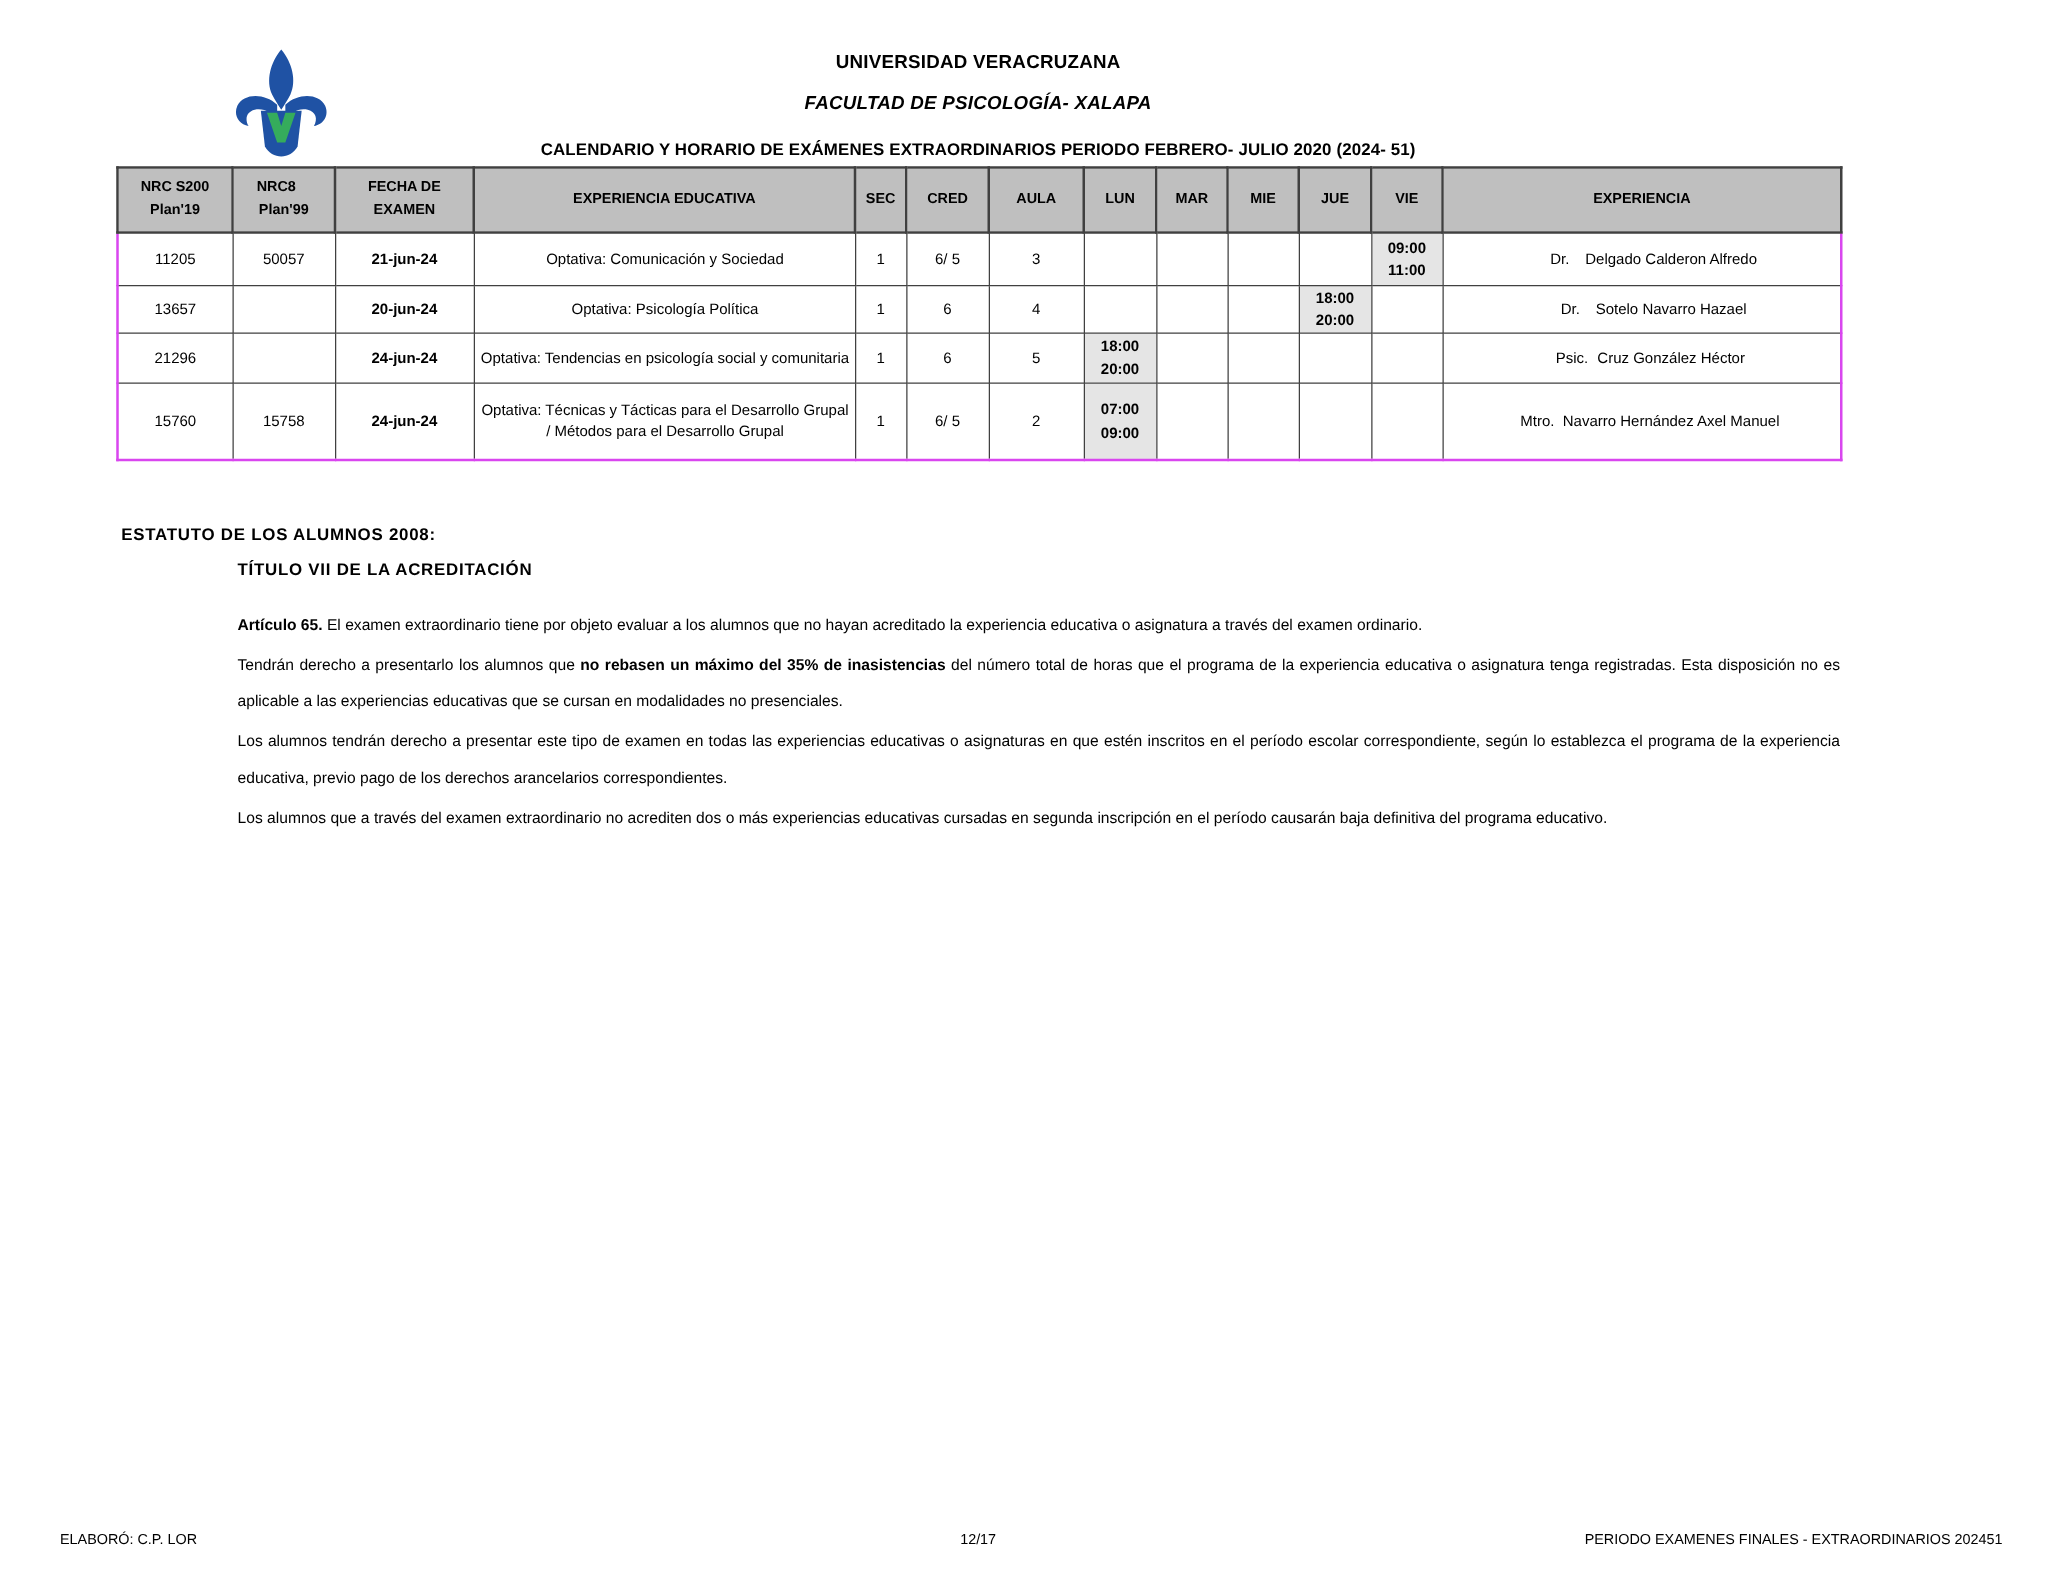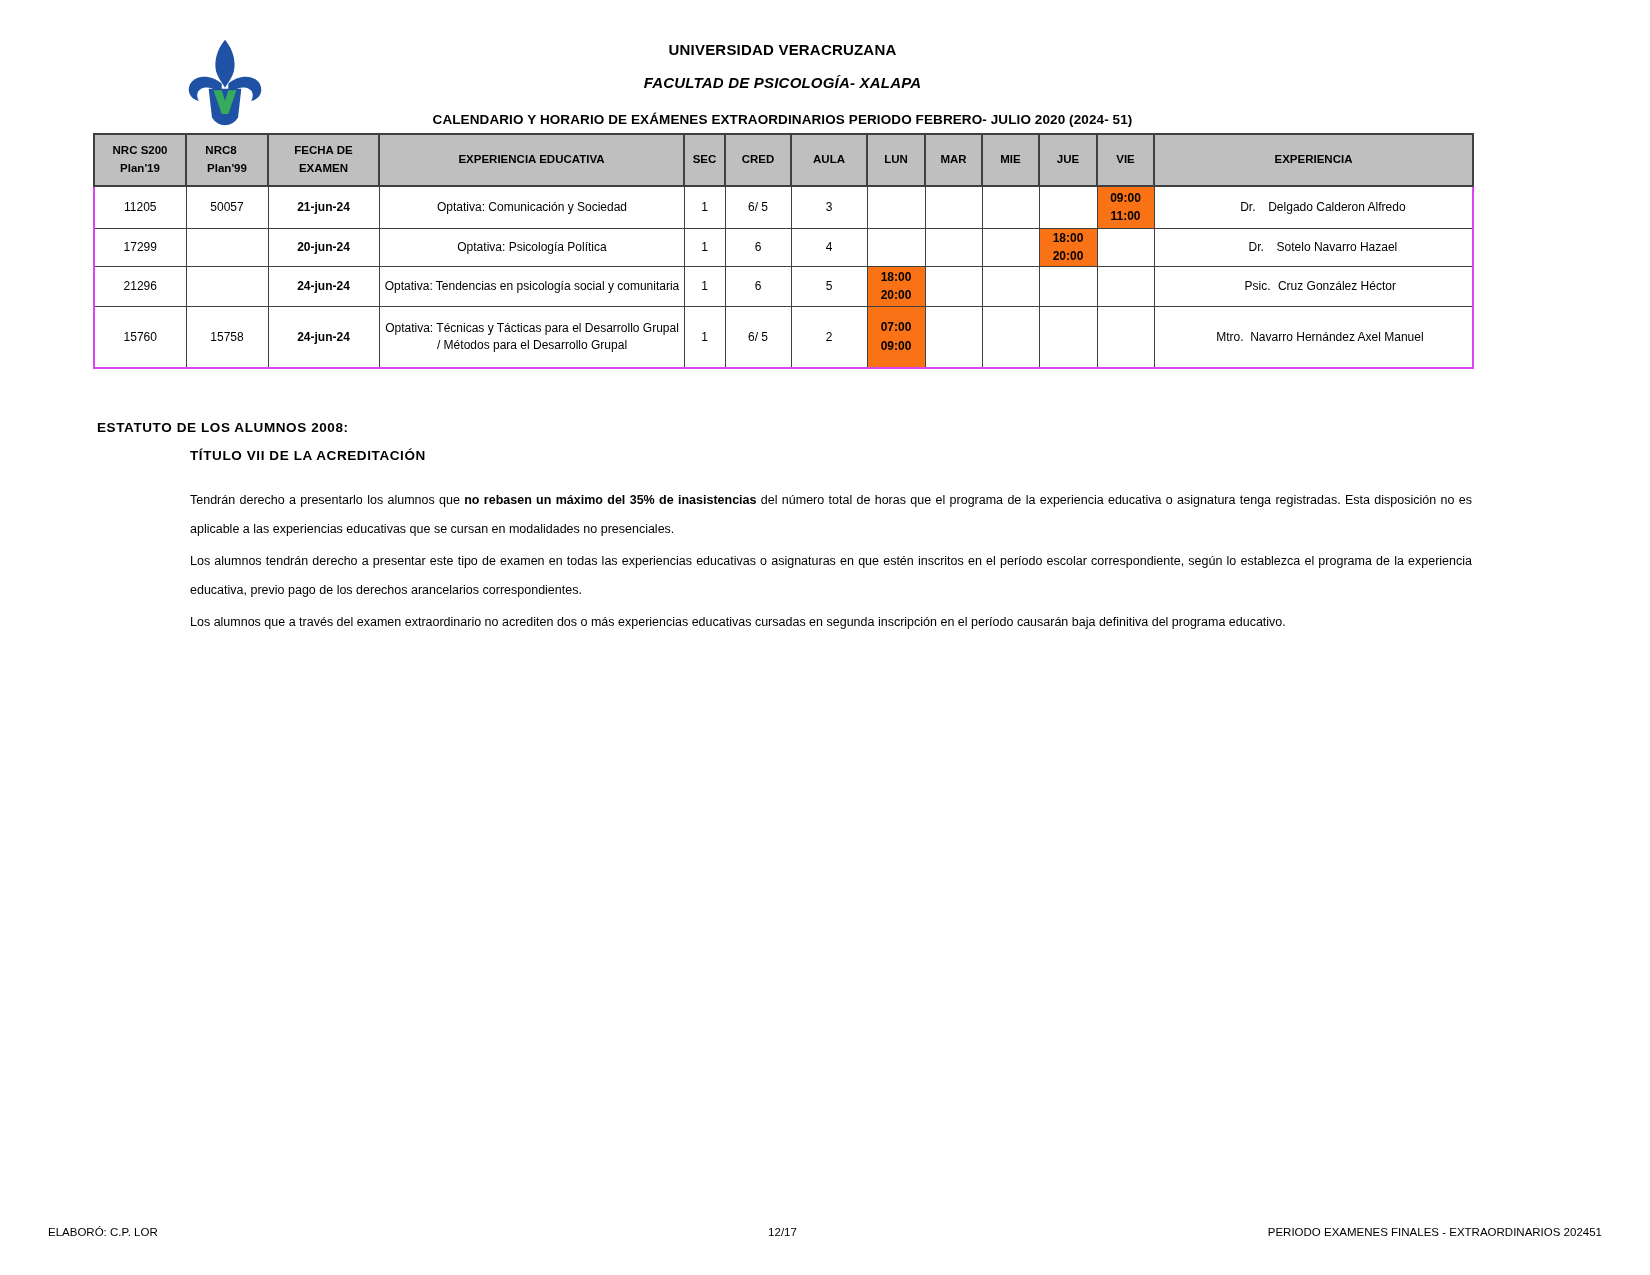--- a/index.html
+++ b/index.html
@@ -28,21 +28,21 @@
     border:1px solid #404040; overflow:hidden;
     font-size:12px; vertical-align:middle; text-align:center;
   }
   table.exam th {
     background:#BFBFBF; font-weight:bold; font-size:11.5px;
     border:2px solid #404040; line-height:1.55; padding:2px;
   }
   td.exp { text-align:left; padding:2px 4px 2px 5px; font-size:12.5px; line-height:1.4; }
   td.bold, .hl { font-weight:bold; }
   td.day { font-size:12px; }
-  td.day.hl { background:#f97316; line-height:1.55; }
+  td.day.hl { background:#e5e5e5; line-height:1.55; }
   td.cat { text-align:left; padding-left:10px; font-size:12.5px; }
   td.cat .cat-t { display:inline-block; min-width:34px; }
   th .gap { display:inline-block; width:12px; }
 
   
   .estatuto { position:absolute; left:97px; top:414px; width:1377px; }
   .est-h { font-weight:bold; font-size:13.5px; letter-spacing:.6px; line-height:28px; }
   .ind1 { padding-left:93px; }
   .ind2 { padding-left:180px; }
   .est-body { margin-top:16px; }
@@ -129,21 +129,21 @@
         <div>09:00</div>
         <div>11:00</div>
       </td>
       <td class="cat">
         <span class="cat-t">Dr.</span>
         <span>Delgado Calderon Alfredo</span>
       </td>
     </tr>
 
     <tr style="height:38px">
-      <td>17299</td>
+      <td>13657</td>
       <td></td>
       <td class="bold">20-jun-24</td>
       <td class="exp">Optativa: Psicología Política</td>
       <td>1</td>
       <td>6</td>
       <td>4</td>
       <td class="day"></td>
       <td class="day"></td>
       <td class="day"></td>
       <td class="day hl">
@@ -201,20 +201,21 @@
       </td>
     </tr>
   </tbody>
     </table>
 
   <div class="estatuto">
     <div class="est-h">ESTATUTO DE LOS ALUMNOS 2008:</div>
     <div class="est-h ind1">TÍTULO VII DE LA ACREDITACIÓN</div>
 
     <div class="est-body">
+      <p><b>Artículo 65.</b><span> El examen extraordinario tiene por objeto evaluar a los alumnos que no hayan acreditado la experiencia educativa o asignatura a través del examen ordinario.</span></p>
       <p><span>Tendrán derecho a presentarlo los alumnos que </span><b>no rebasen un máximo del 35% de inasistencias</b><span> del número total de horas que el programa de la experiencia educativa o asignatura tenga registradas. Esta disposición no es aplicable a las experiencias educativas que se cursan en modalidades no presenciales.</span></p>
       <p>Los alumnos tendrán derecho a presentar este tipo de examen en todas las experiencias educativas o asignaturas en que estén inscritos en el período escolar correspondiente, según lo establezca el programa de la experiencia educativa, previo pago de los derechos arancelarios correspondientes.</p>
       <p>Los alumnos que a través del examen extraordinario no acrediten dos o más experiencias educativas cursadas en segunda inscripción en el período causarán baja definitiva del programa educativo.</p>
     </div>
   </div>
 
   <div class="footer">
     <span class="foot-left">ELABORÓ: C.P. LOR</span>
     <span class="foot-center">12/17</span>
     <span class="foot-right">PERIODO EXAMENES FINALES - EXTRAORDINARIOS 202451</span>

